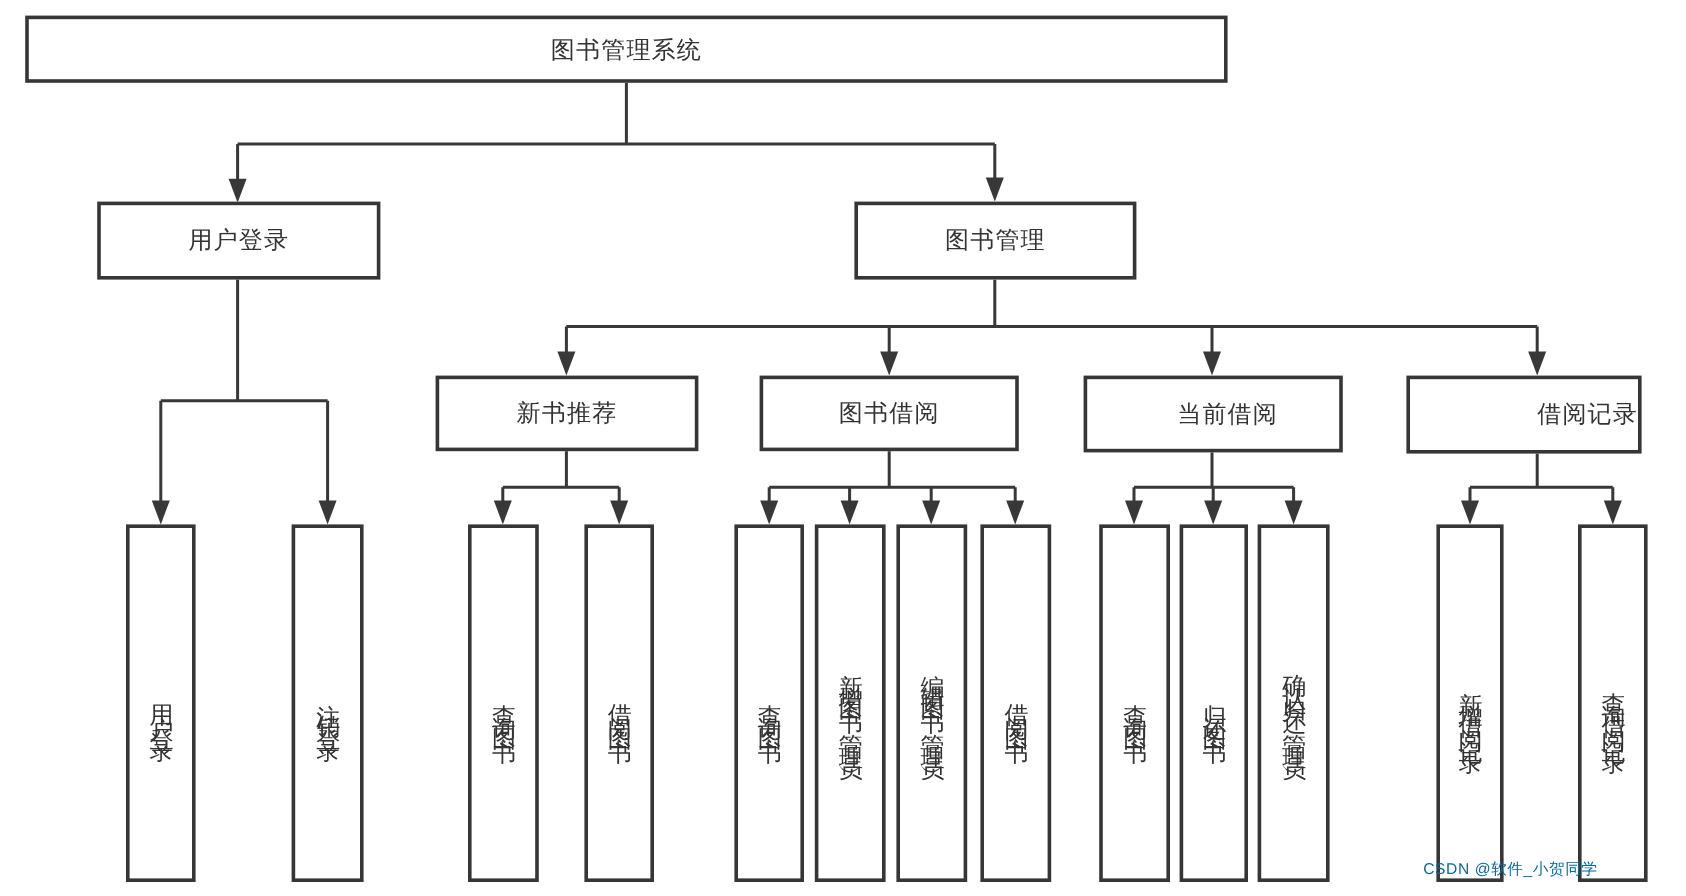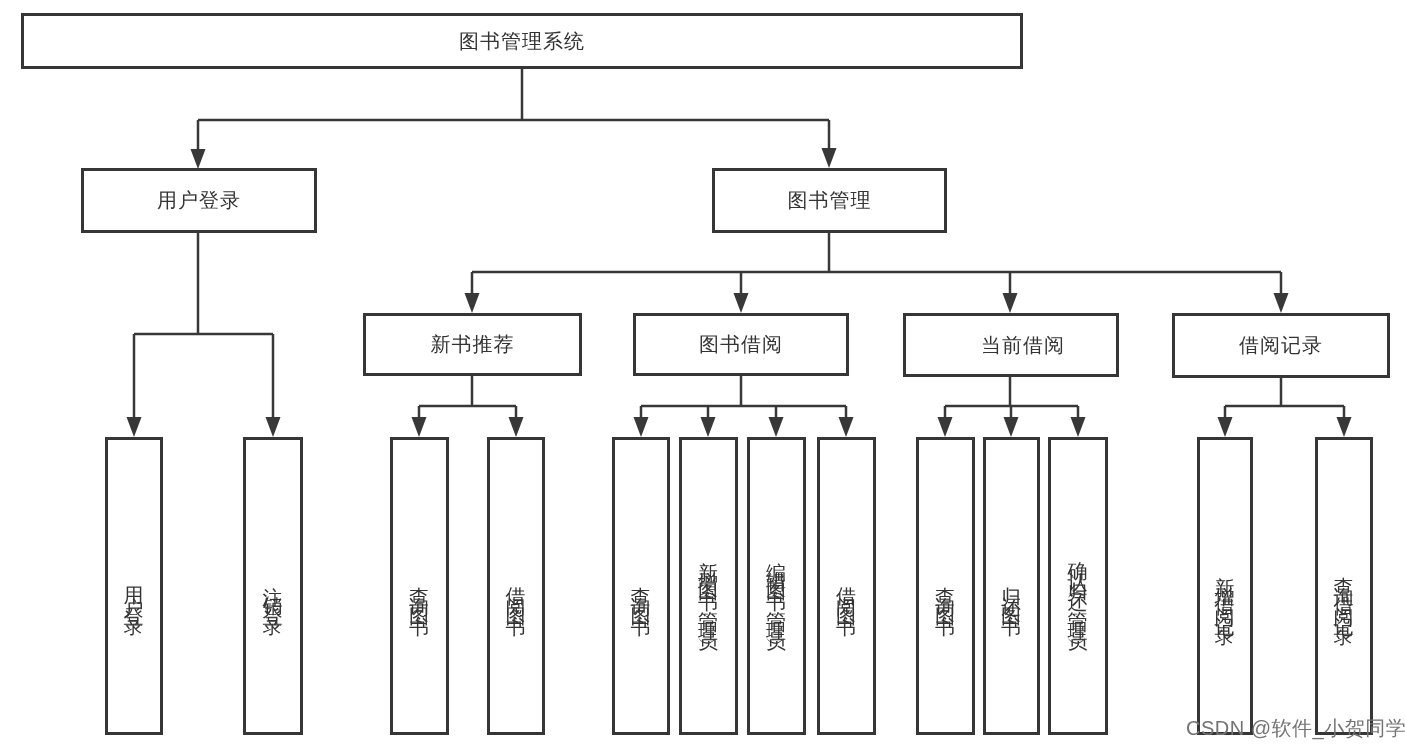--- a/index.html
+++ b/index.html
@@ -41,22 +41,22 @@
     writing-mode: vertical-rl;
     text-orientation: mixed;
     letter-spacing: 10px;
     margin-bottom: -10px;
     line-height: 1;
   }
   .watermark {
     position: absolute;
     left: 1186px;
     top: 715px;
-    font-size: 20px;
-    color: #737373;
+    font-size: 13px;
+    color: #0369a1;
     white-space: nowrap;
     z-index: 2;
     letter-spacing: 0.5px;
   }
 </style>
 </head>
 <body>
 
 <div class="canvas">
 
@@ -113,21 +113,21 @@
 
   <div class="node h" style="left:712px; top:168px; width:235px; height:65px;">
     <span>图书管理</span>
   </div>
   <div class="node h" style="left:633px; top:313px; width:216px; height:63px;">
     <span>图书借阅</span>
   </div>
   <div class="node h" style="left:903px; top:313px; width:216px; height:64px;padding-left:24px;">
     <span>当前借阅</span>
   </div>
-  <div class="node h" style="left:1172px; top:313px; width:218px; height:65px;">
+  <div class="node h" style="left:1172px; top:313px; width:196px; height:65px;justify-content:flex-end;">
     <span>借阅记录</span>
   </div>
 
   <div class="node v" style="left:105px; top:437px; width:58px; height:298px;">
     <span>用户登录</span>
   </div>
   <div class="node v" style="left:243px; top:437px; width:60px; height:298px;">
     <span>注销登录</span>
   </div>
 

